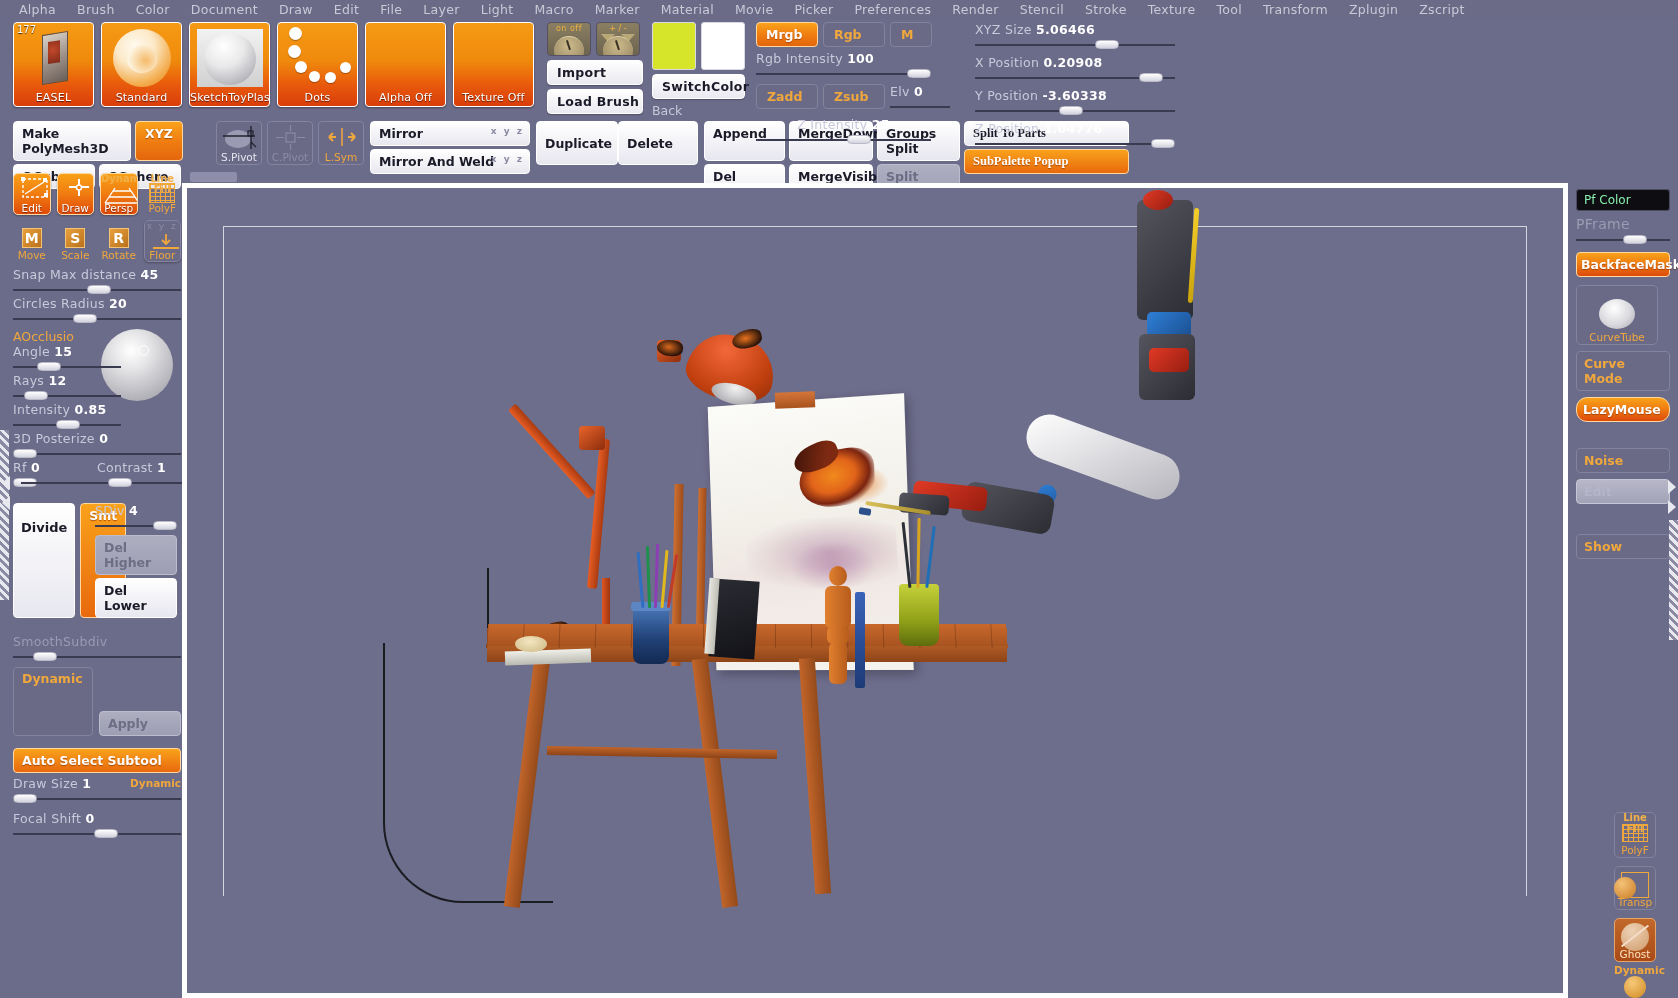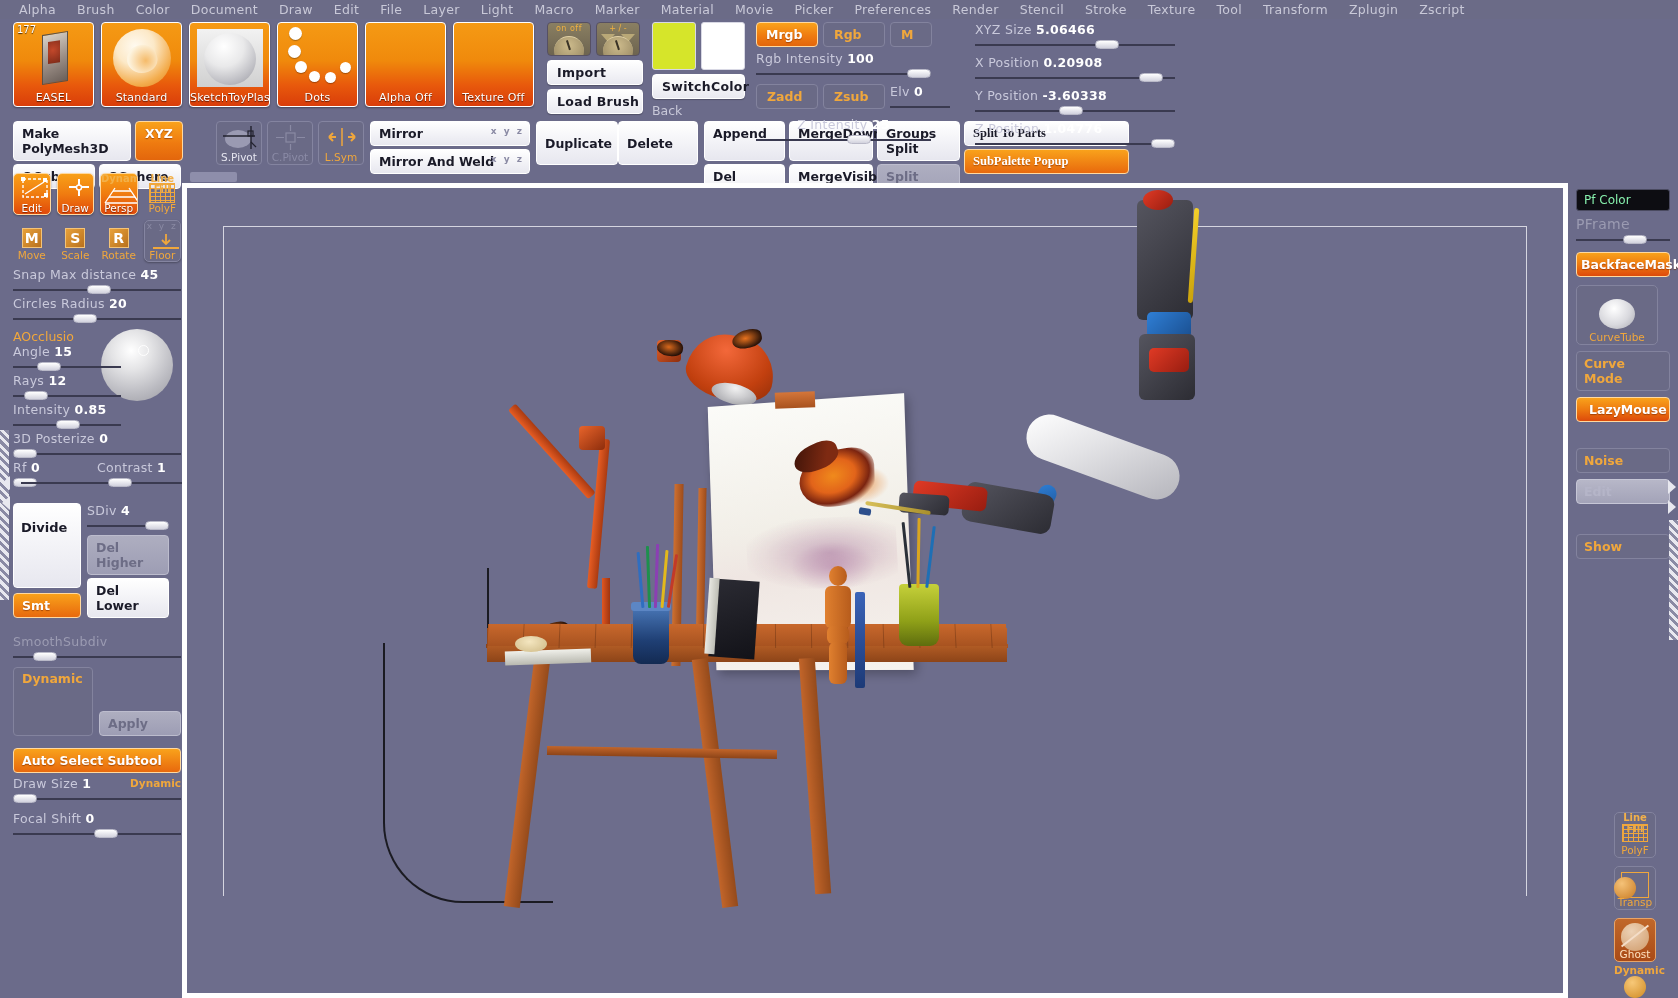--- a/index.html
+++ b/index.html
@@ -868,21 +868,21 @@
         <b>1</b>
       </div>
       <div class="slider" style="width:168px;margin-left:-76px;">
           <span class="track"></span>
           <span class="knob" style="left:52%;"></span>
         </div>
     </div>
   </div>
 
   <div style="display:flex;gap:6px;margin-top:14px;">
-    <div style="width:68px;display:flex;flex-direction:column;gap:5px;">
+    <div style="width:76px;display:flex;gap:5px;">
       <div class="btn-lg" style="padding:16px 7px;">Divide</div>
       <div class="btn-sm orange">Smt</div>
     </div>
     <div style="width:82px;display:flex;flex-direction:column;gap:3px;">
       <div>
         <div class="slider-row">
           <span>SDiv</span>
           <b>4</b>
         </div>
         <div class="slider">
@@ -1029,21 +1029,21 @@
       <span class="track"></span>
       <span class="knob" style="left:50%;"></span>
     </div>
   <div class="r-orange-btn">BackfaceMask</div>
 
   <div class="r-icon-box">
     <span class="curvetube-blob"></span>
     <span class="ri-label">CurveTube</span>
   </div>
   <div class="r-slot">Curve Mode</div>
-  <div class="r-orange-btn" style="text-align:left;padding-left:12px;">LazyMouse</div>
+  <div class="r-orange-btn" style="text-align:left;padding-left:6px;border-radius:11px;">LazyMouse</div>
 
   <div class="r-slot" style="margin-top:26px;">Noise</div>
   <div class="r-slot grey">Edit</div>
 
   <div class="r-slot" style="margin-top:30px;">Show</div>
 </div>
 
 <div style="position:absolute;right:8px;bottom:0;width:92px;">
   <div class="r-icon-box" style="height:46px;width:42px;margin-left:36px;">
     <span class="ri-top">Line Fill</span>

